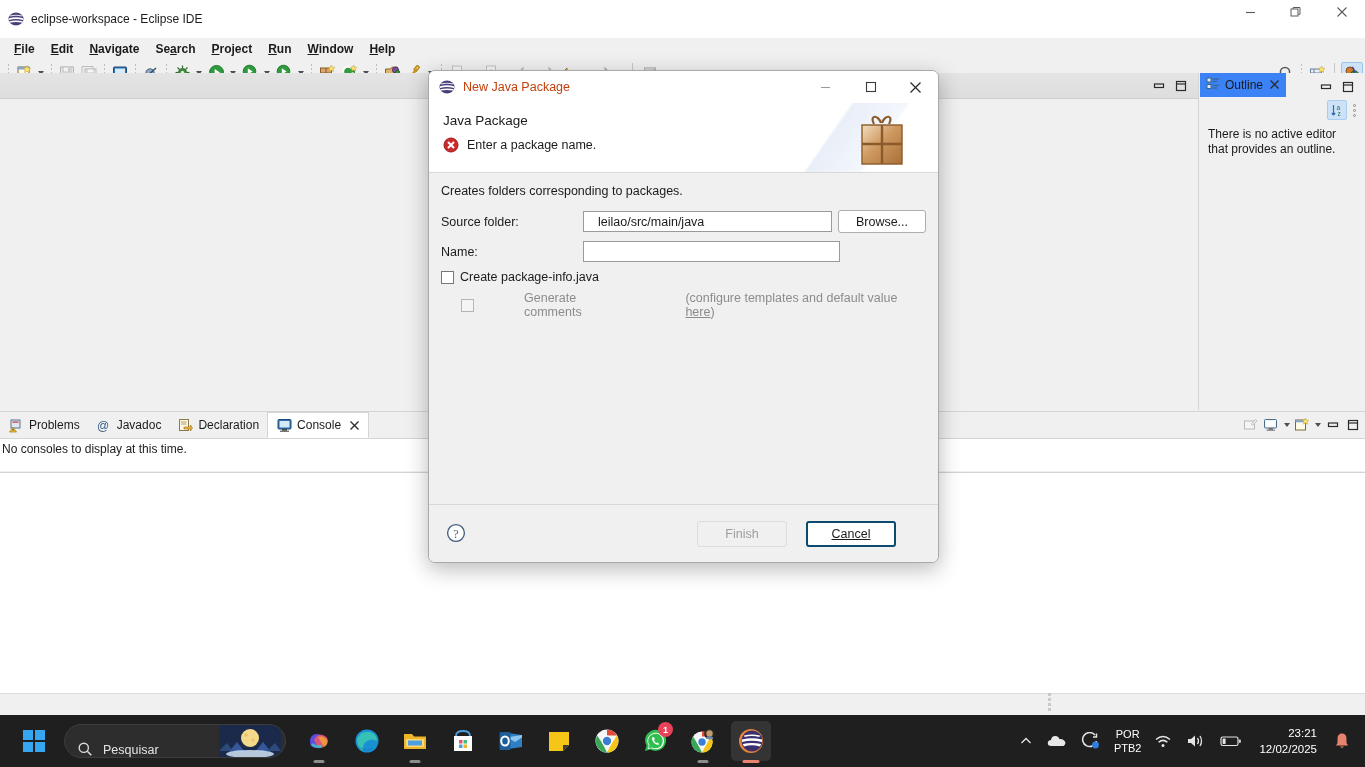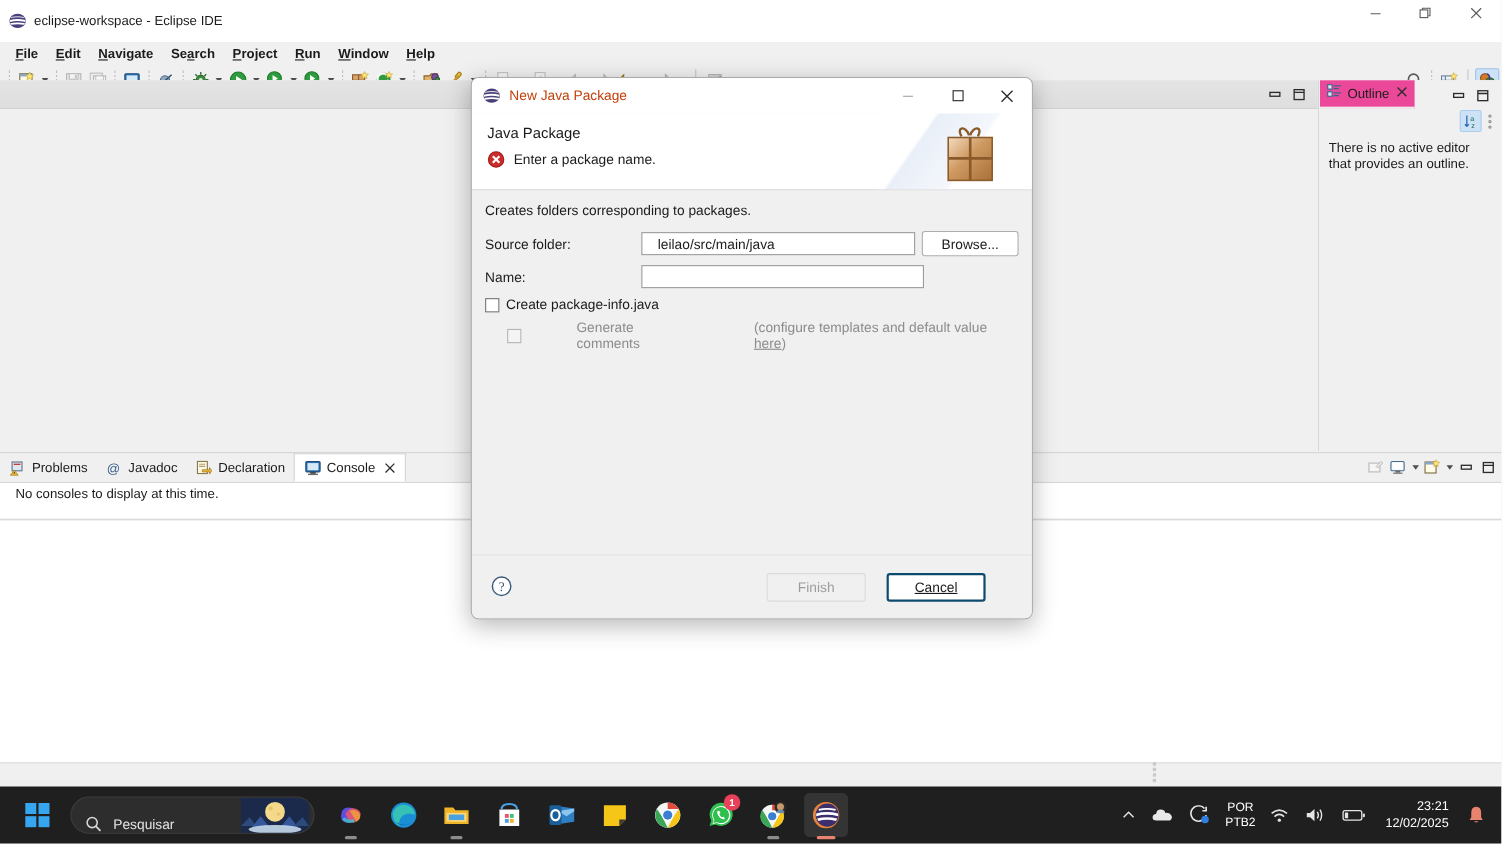--- a/index.html
+++ b/index.html
@@ -72,21 +72,21 @@
     display: flex; align-items: center; justify-content: center; }
   #editor-blank { position: absolute; top: 27px; left: 0; right: 0; bottom: 0; background: #f0f0f0; }
 
   
   #outline-view {
     position: absolute; right: 0; top: 0; width: 165px; height: 337px; background: #f0f0f0;
   }
   #outline-tabbar { height: 26px; position: relative; background: #f0f0f0; }
   #outline-tab {
     position: absolute; left: 0; top: 0; height: 26px; display: flex; align-items: center;
-    padding: 12px 6px; background: #ec4899; border-bottom: 2px solid #f0f0f0;
+    padding: 12px 6px; background: #3b82f6; border-bottom: 2px solid #f0f0f0;
   }
   #outline-tab .otab-label { font-size: 12px; color: #1b1b1b; margin: 0 6px 0 4px; }
   #outline-tabbar .o-ctrl { position: absolute; top: 5px; width: 18px; height: 18px;
     display: flex; align-items: center; justify-content: center; }
   #outline-toolbar { height: 22px; display: flex; align-items: center; justify-content: flex-end;
     padding-right: 4px; background: #f0f0f0; }
   .sort-btn { width: 20px; height: 20px; background: #cde2f7; border: 1px solid #a8cdee;
     display: flex; align-items: center; justify-content: center; border-radius: 2px; }
   .vmenu { width: 14px; height: 20px; display: flex; flex-direction: column;
     align-items: center; justify-content: center; gap: 2px; }
@@ -104,21 +104,21 @@
   .bp-tab.selected { background: #ffffff; border-top: 1px solid #d4d4d4; border-left: 1px solid #d4d4d4;
     border-right: 1px solid #d4d4d4; border-bottom: 1px solid #ffffff; }
   .bp-close { margin-left: 7px; width: 12px; height: 12px; display: flex; align-items: center; justify-content: center; }
   #bottom-tools { position: absolute; right: 2px; top: 3px; display: flex; align-items: center; }
   #bottom-tools .bt { width: 20px; height: 20px; display: flex; align-items: center; justify-content: center; }
   #bottom-tools .bt-arrow { width: 11px; height: 20px; display: flex; align-items: center; justify-content: center; }
   #bottom-tools .bt-arrow::after { content: ""; border-left: 3.5px solid transparent;
     border-right: 3.5px solid transparent; border-top: 4px solid #4e4e4e; }
   #console-content { position: absolute; left: 0; top: 26px; right: 0; bottom: 0; background: #ffffff;
     border-top: 1px solid #d4d4d4; }
-  #console-msg { font-size: 12px; color: #1b1b1b; padding: 3px 14px; }
+  #console-msg { font-size: 12px; color: #1b1b1b; padding: 3px 2px; }
 
   
   #lower-area { position: absolute; left: 0; top: 399px; right: 0; bottom: 0; background: #ffffff;
     border-top: 1px solid #d4d4d4; }
   #status-bar { position: absolute; left: 0; right: 0; bottom: 0; height: 22px; background: #f0f0f0;
     border-top: 1px solid #dcdcdc; }
   #resize-grip { position: absolute; left: 1048px; bottom: 4px; display: flex; flex-direction: column; gap: 2px; }
   #resize-grip i { width: 3px; height: 3px; background: #c9c9c9; display: block; }
 
   

